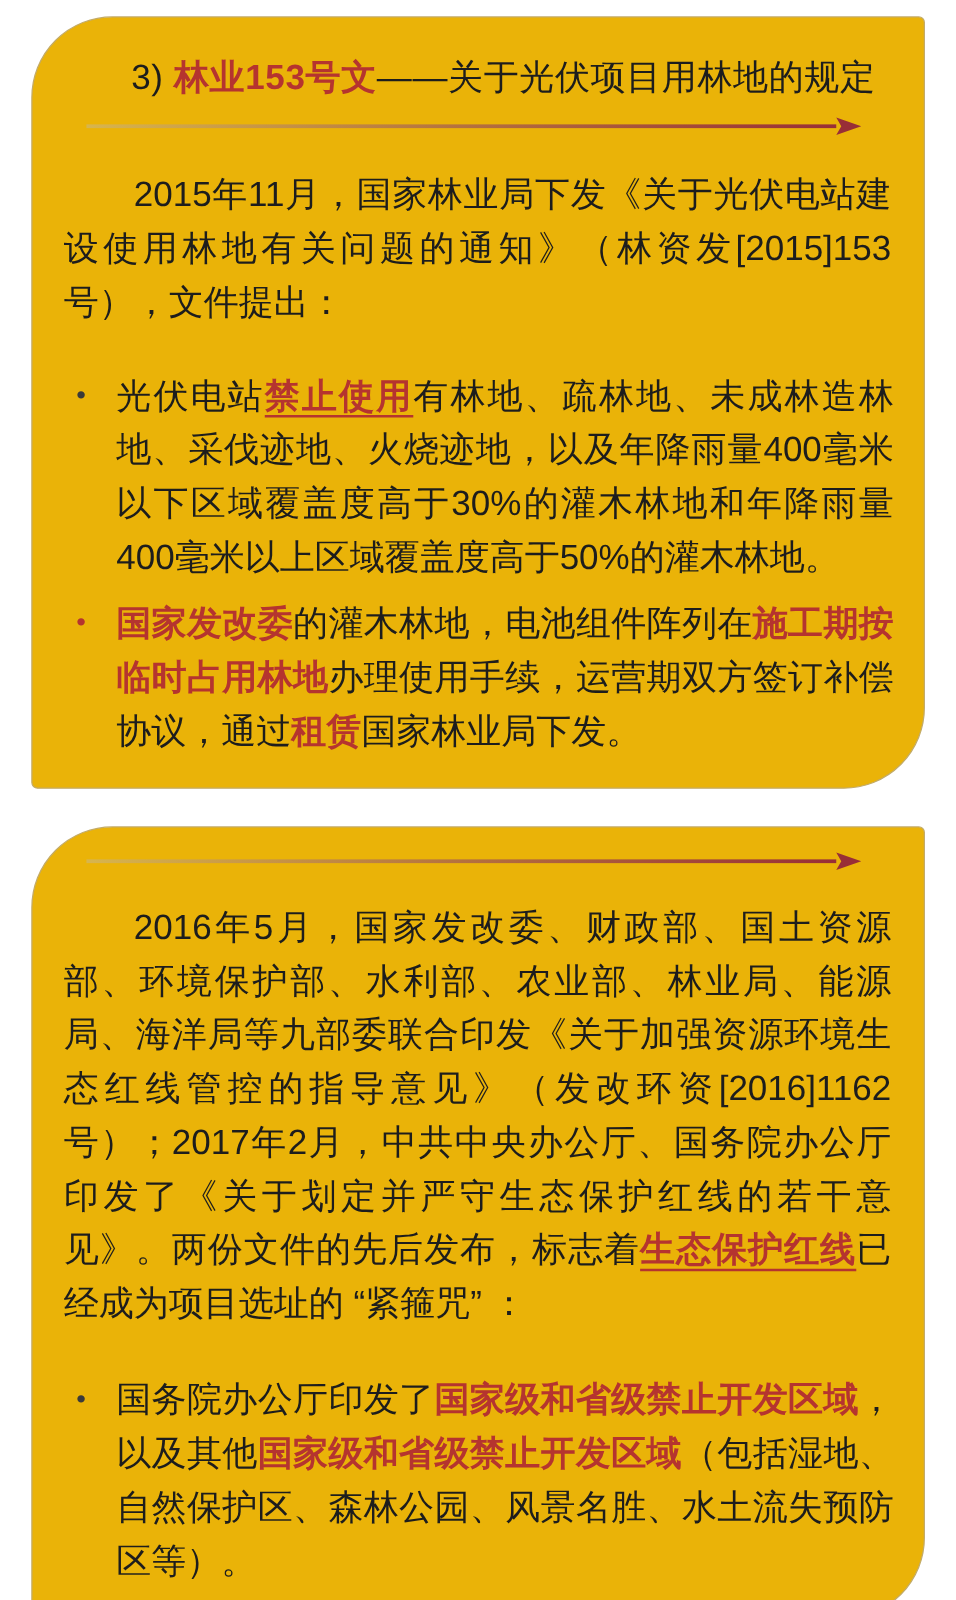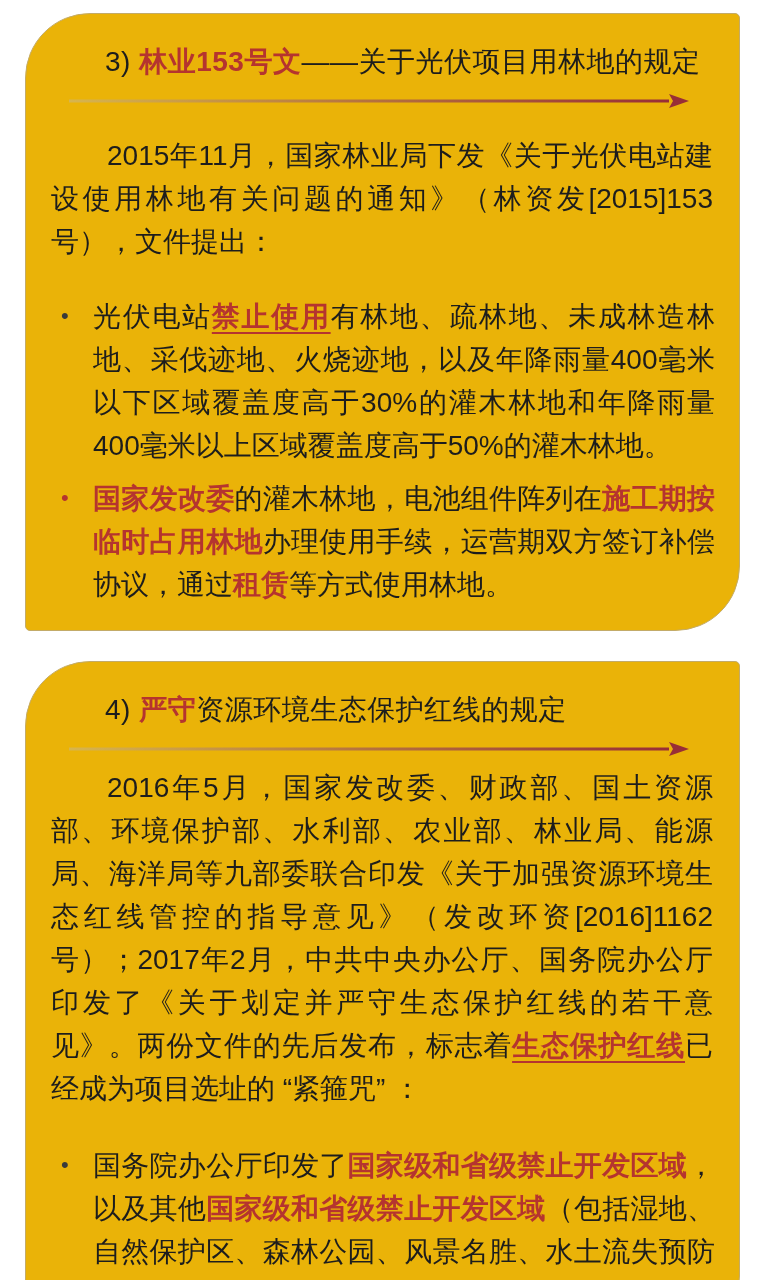--- a/index.html
+++ b/index.html
@@ -72,21 +72,21 @@
   .mk.dark{color:#3a3a3a;}
   .mk.redmk{color:var(--red);}
   .run{white-space:pre-wrap;}
   .r-red{color:var(--red);font-weight:700;}
   .r-red-u{
     color:var(--red);font-weight:700;
     text-decoration:underline;
     text-decoration-thickness:2px;
     text-underline-offset:6px;
   }
-  .card2 .para{margin-top:8px;}
+  .card2 .para{margin-top:22px;}
   .card2 .blist{margin-top:34px;}
 </style>
 </head>
 <body>
 
 <div class="page">
 
   <section class="card">
     <h2 class="hdr"><span class="run">3) </span><span class="run r-red">林业153号文</span><span class="run">——关于光伏项目用林地的规定</span></h2>
     <div class="arrow-wrap">
@@ -103,27 +103,26 @@
       </svg>
     </div>
     <p class="para"><span class="run">2015年11月，国家林业局下发《关于光伏电站建设使用林地有关问题的通知》（林资发[2015]153号），文件提出：</span></p>
     <ul class="blist">
       <li>
         <span class="mk dark">•</span>
         <span class="btxt"><span class="run">光伏电站</span><span class="run r-red-u">禁止使用</span><span class="run">有林地、疏林地、未成林造林地、采伐迹地、火烧迹地，以及年降雨量400毫米以下区域覆盖度高于30%的灌木林地和年降雨量400毫米以上区域覆盖度高于50%的灌木林地。</span></span>
       </li>
       <li>
         <span class="mk redmk">•</span>
-        <span class="btxt"><span class="run r-red">国家发改委</span><span class="run">的灌木林地，电池组件阵列在</span><span class="run r-red">施工期按临时占用林地</span><span class="run">办理使用手续，运营期双方签订补偿协议，通过</span><span class="run r-red">租赁</span><span class="run">等方式使用林地。</span></span>
+        <span class="btxt"><span class="run r-red">国家发改委</span><span class="run">的灌木林地，电池组件阵列在</span><span class="run r-red">施工期按临时占用林地</span><span class="run">办理使用手续，运营期双方签订补偿协议，通过</span><span class="run r-red">租赁</span><span class="run">国家林业局下发。</span></span>
       </li>
     </ul>
   </section>
 
   <section class="card card2">
-    <h2 class="hdr"><span class="run">4) </span><span class="run r-red">严守</span><span class="run">资源环境生态保护红线的规定</span></h2>
     <div class="arrow-wrap">
       <svg viewBox="0 0 622 18" preserveAspectRatio="none">
         <defs>
           <linearGradient id="ag2" x1="0" y1="0" x2="1" y2="0">
             <stop class="g0" offset="0"></stop>
               <stop class="gm" offset="0.5"></stop>
               <stop class="g1" offset="1"></stop>
           </linearGradient>
         </defs>
         <rect x="0" y="7.5" width="600" height="3" fill="url(#ag2)"></rect>

